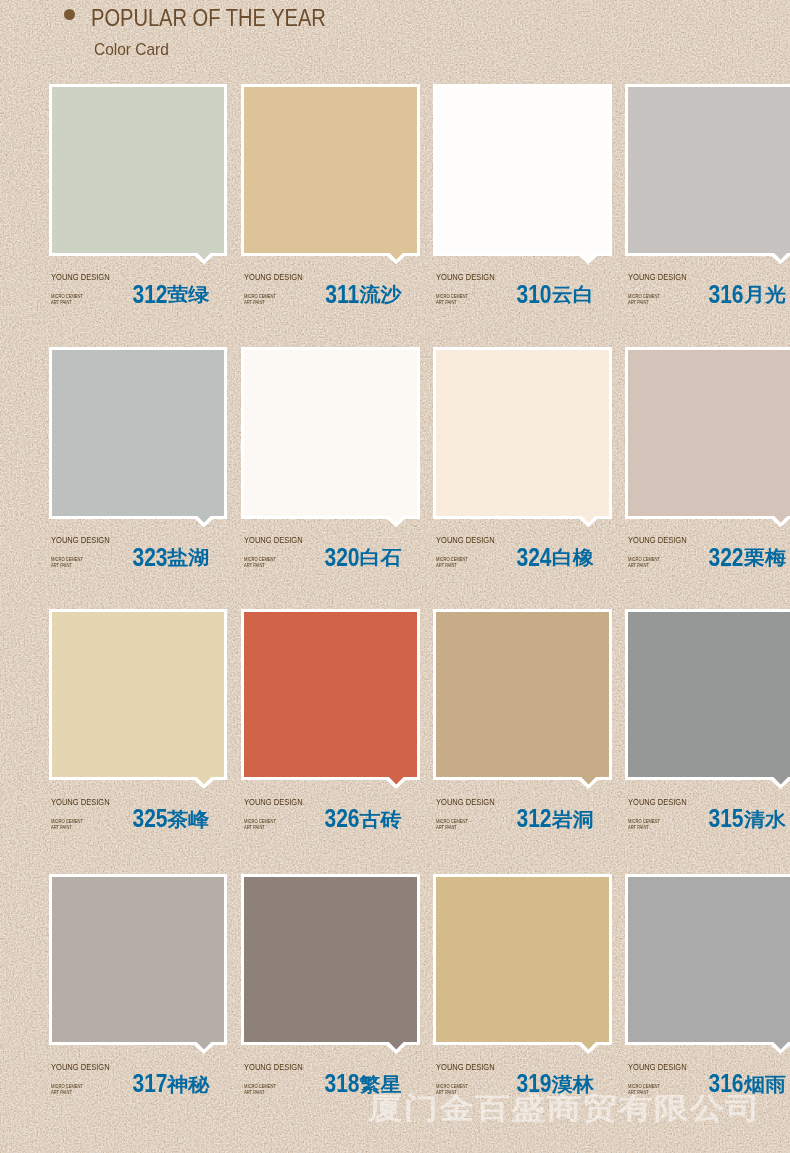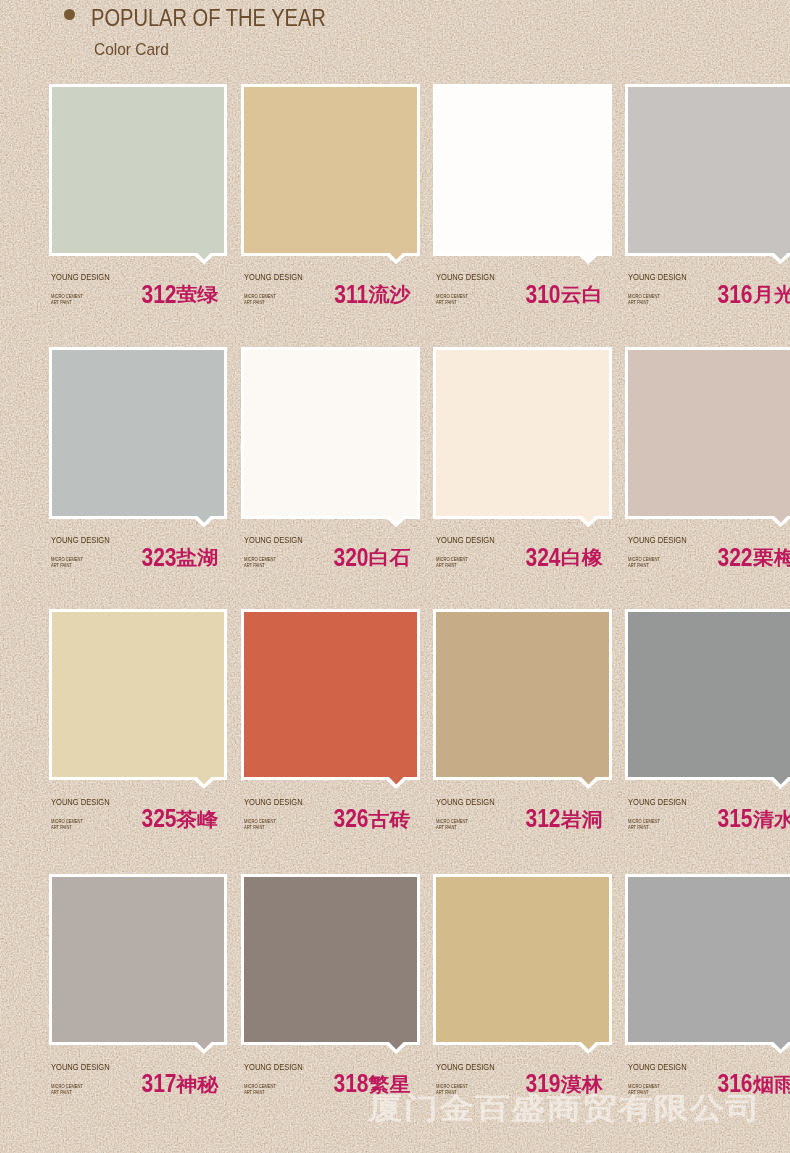--- a/index.html
+++ b/index.html
@@ -133,25 +133,25 @@
     top: 210.2px;
     font-size: 4.8px;
     line-height: 5.8px;
     color: #503718;
     white-space: nowrap;
     transform: scaleX(0.85);
     transform-origin: left top;
   }
   .name {
     position: absolute;
-    right: 9px;
+    right: 18px;
     top: 197.5px;
     line-height: 24px;
     white-space: nowrap;
-    color: #be185d;
+    color: #0369a1;
     font-weight: bold;
     text-align: center;
   }
   .name .num {
     font-size: 24.9px;
     display: inline-block;
     transform: scaleX(0.845);
     transform-origin: right bottom;
     vertical-align: baseline;
   }

